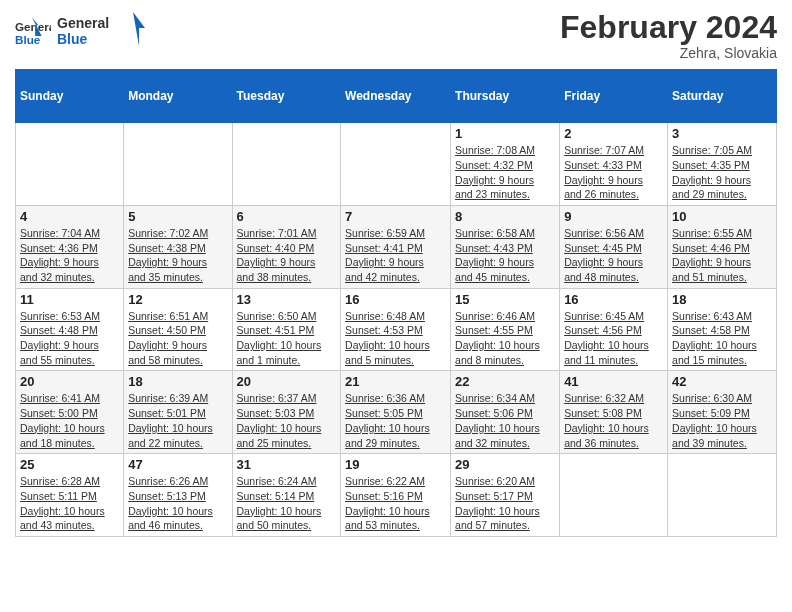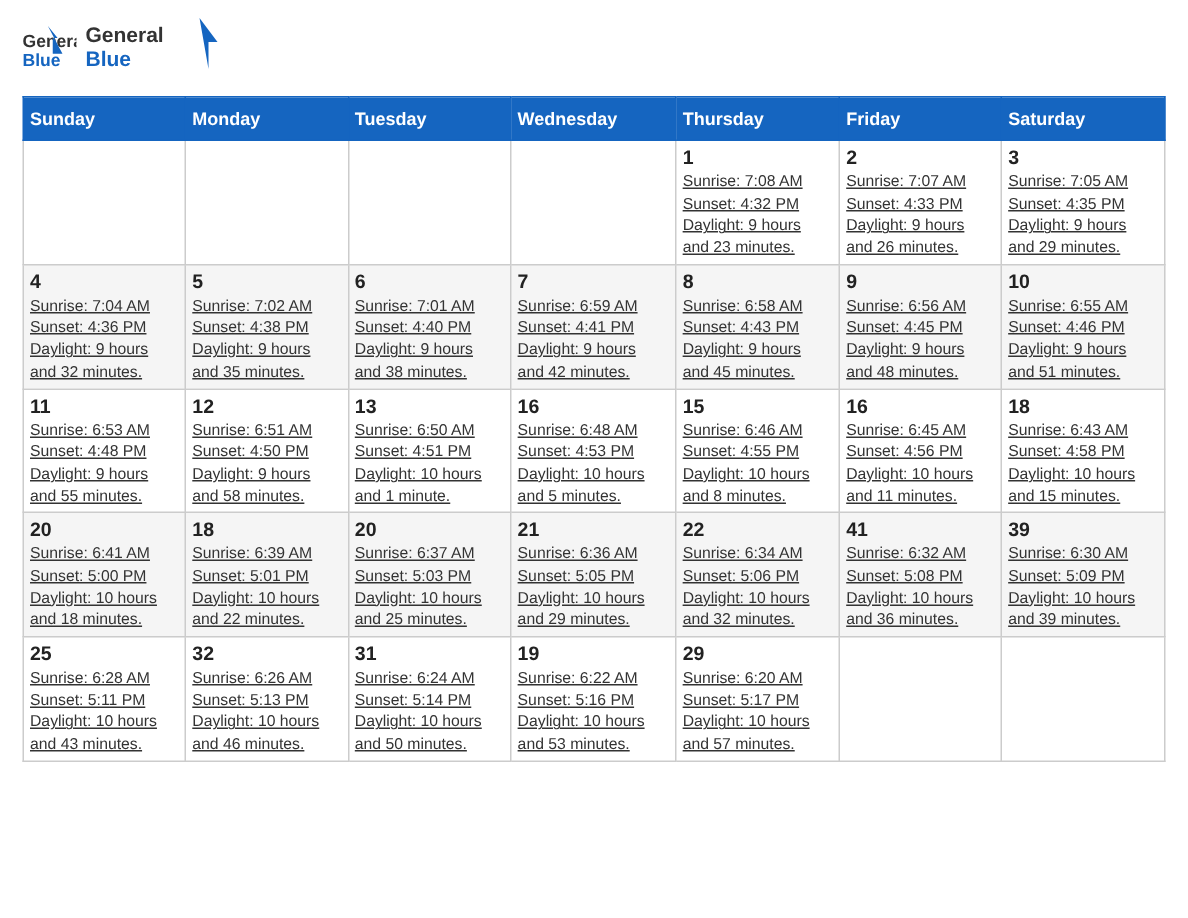--- a/index.html
+++ b/index.html
@@ -43,21 +43,21 @@
       color: #555;
     }
     .calendar {
       width: 100%;
       border-collapse: collapse;
       font-size: 11px;
     }
     .calendar thead tr th {
       background: #1565c0;
       color: #fff;
-      padding: 7px 4px;
+      padding: 19px 4px;
       text-align: left;
       font-size: 12px;
       font-weight: bold;
       border: 1px solid #1565c0;
       margin-left: 36px;
     }
     .calendar tbody tr td {
       vertical-align: top;
       border: 1px solid #ccc;
       padding: 3px 4px;
@@ -98,20 +98,22 @@
     </svg>
     <div>
       <svg width="90" height="40" viewBox="0 0 90 40">
         <text x="0" y="18" font-size="14" font-weight="bold" fill="#333" font-family="Arial">General</text>
         <text x="0" y="34" font-size="14" font-weight="bold" fill="#1565c0" font-family="Arial">Blue</text>
         <polygon points="76,2 88,18 82,18 82,36" fill="#1565c0"></polygon>
       </svg>
     </div>
   </div>
   <div class="title-area">
+    <div class="month-year">February 2024</div>
+    <div class="subtitle">Zehra, Slovakia</div>
   </div>
 </div>
 
 <table class="calendar">
   <thead>
     <tr>
     <th>Sunday</th>
         <th>Monday</th>
         <th>Tuesday</th>
         <th>Wednesday</th>
@@ -218,31 +220,31 @@
         </td>
         <td>
           <div class="day-number">22</div>
           <div class="day-info">Sunrise: 6:34 AM<br>Sunset: 5:06 PM<br>Daylight: 10 hours<br>and 32 minutes.</div>
         </td>
         <td>
           <div class="day-number">41</div>
           <div class="day-info">Sunrise: 6:32 AM<br>Sunset: 5:08 PM<br>Daylight: 10 hours<br>and 36 minutes.</div>
         </td>
         <td>
-          <div class="day-number">39</div>
+          <div class="day-number">42</div>
           <div class="day-info">Sunrise: 6:30 AM<br>Sunset: 5:09 PM<br>Daylight: 10 hours<br>and 39 minutes.</div>
         </td>
       </tr>
       <tr>
         <td>
           <div class="day-number">25</div>
           <div class="day-info">Sunrise: 6:28 AM<br>Sunset: 5:11 PM<br>Daylight: 10 hours<br>and 43 minutes.</div>
         </td>
         <td>
-          <div class="day-number">32</div>
+          <div class="day-number">47</div>
           <div class="day-info">Sunrise: 6:26 AM<br>Sunset: 5:13 PM<br>Daylight: 10 hours<br>and 46 minutes.</div>
         </td>
         <td>
           <div class="day-number">31</div>
           <div class="day-info">Sunrise: 6:24 AM<br>Sunset: 5:14 PM<br>Daylight: 10 hours<br>and 50 minutes.</div>
         </td>
         <td>
           <div class="day-number">19</div>
           <div class="day-info">Sunrise: 6:22 AM<br>Sunset: 5:16 PM<br>Daylight: 10 hours<br>and 53 minutes.</div>
         </td>

